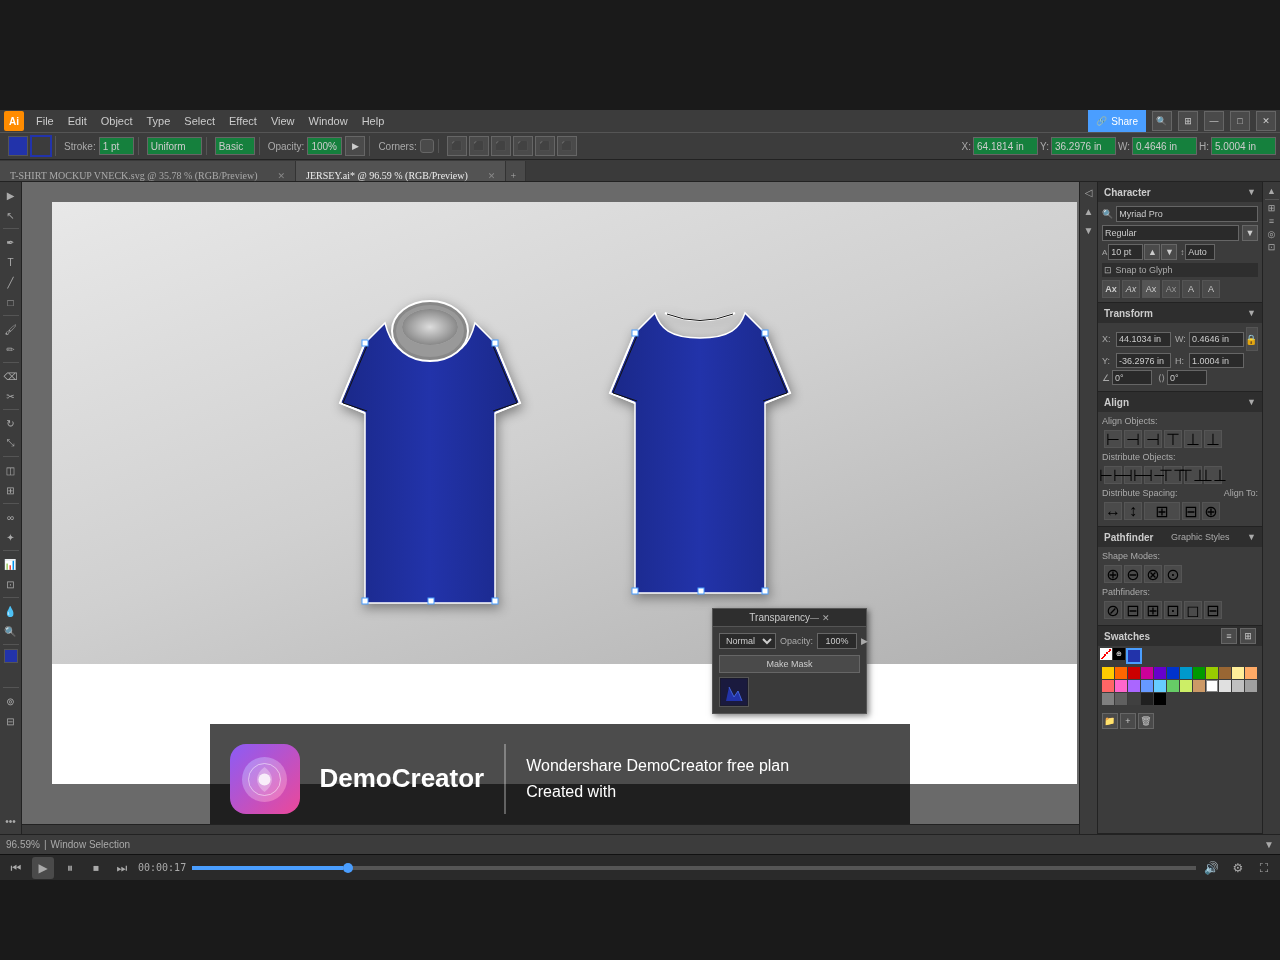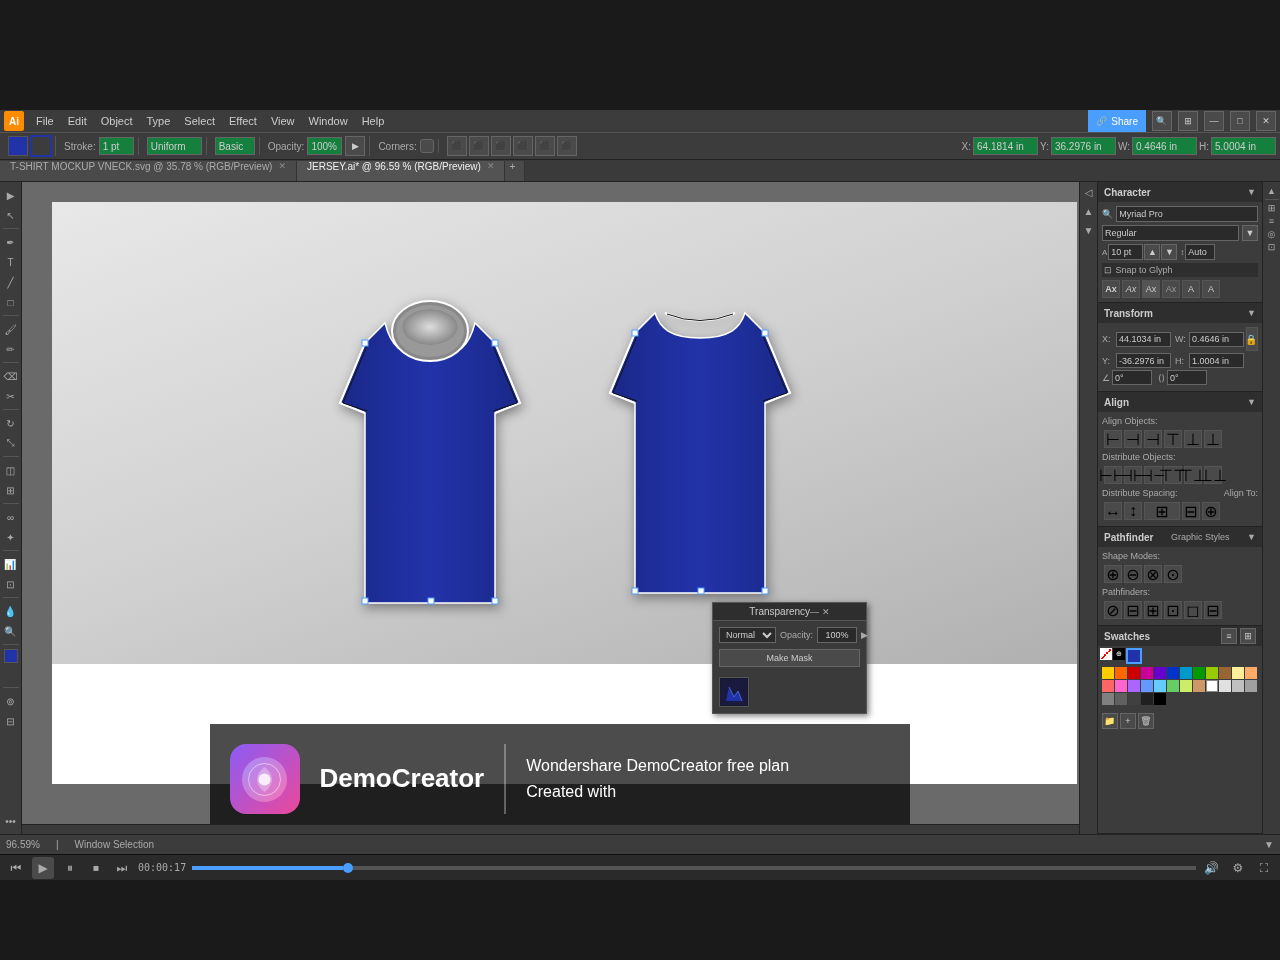--- a/index.html
+++ b/index.html
@@ -144,24 +144,25 @@
       border-bottom: 1px solid #222;
     }
 
     .tab {
       height: 20px;
       padding: 0 10px;
       background: #4a4a4a;
       color: #aaa;
       font-size: 10px;
       display: flex;
-      align-items: flex-start;
-      gap: 6px;
+      align-items: flex-end;
+      gap: 20px;
       border-right: 1px solid #333;
       cursor: pointer;
+      font-family: Liberation Serif, serif;
     }
 
     .tab.active {
       background: #535353;
       color: #eee;
     }
 
     .tab-close {
       font-size: 9px;
       cursor: pointer;
@@ -384,21 +385,21 @@
     }
 
     .panel-btn {
       width: 100%;
       height: 18px;
       background: #4a4a4a;
       border: 1px solid #666;
       color: #ccc;
       font-size: 9px;
       cursor: pointer;
-      margin-bottom: 6px;
+      margin-bottom: 0;
     }
 
     .panel-thumbnail {
       width: 30px;
       height: 30px;
       background: #1a1a2e;
       border: 1px solid #555;
       display: flex;
       align-items: center;
       justify-content: center;
@@ -546,21 +547,21 @@
       justify-content: center;
     }
 
     
     .status-bar {
       height: 20px;
       background: #3c3c3c;
       display: flex;
       align-items: center;
       padding: 0 6px;
-      gap: 16px;
+      gap: 4px;
       border-top: 1px solid #222;
       text-align: center;
     }
 
     .status-text {
       color: #aaa;
       font-size: 10px;
     }
 
     

